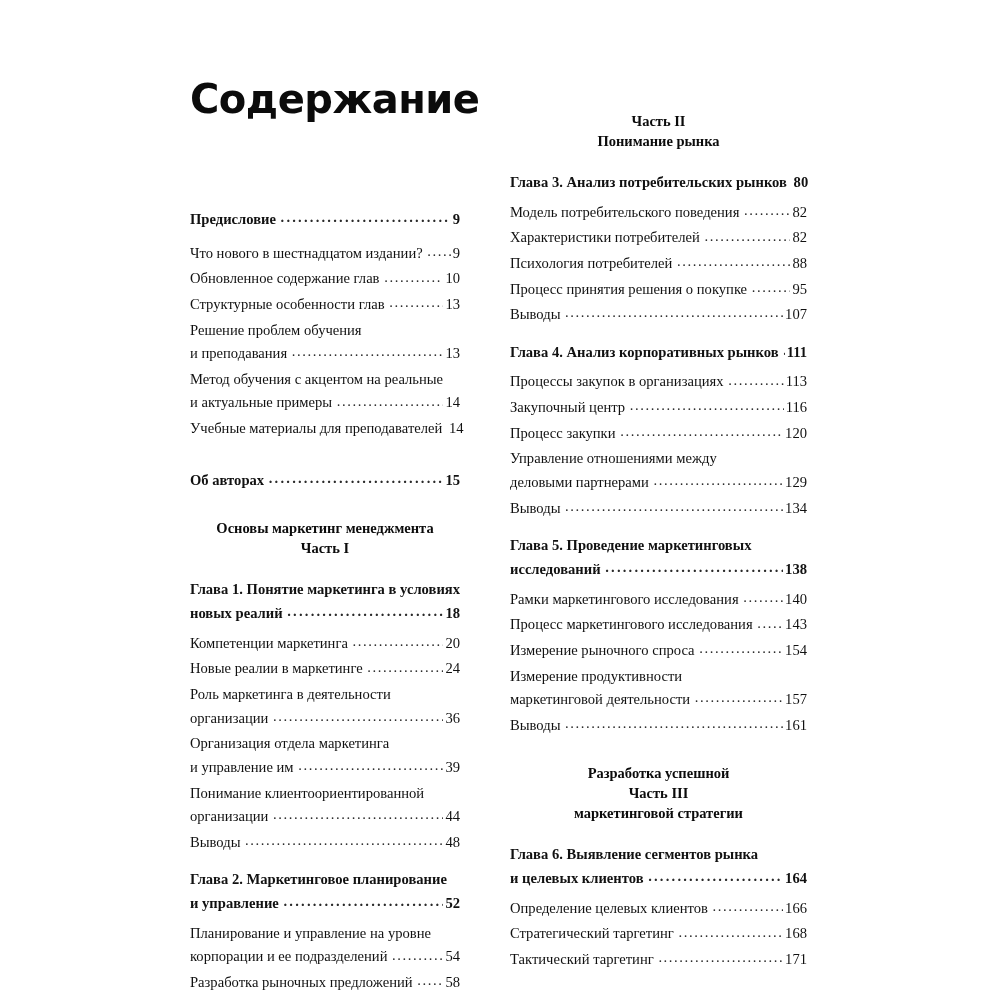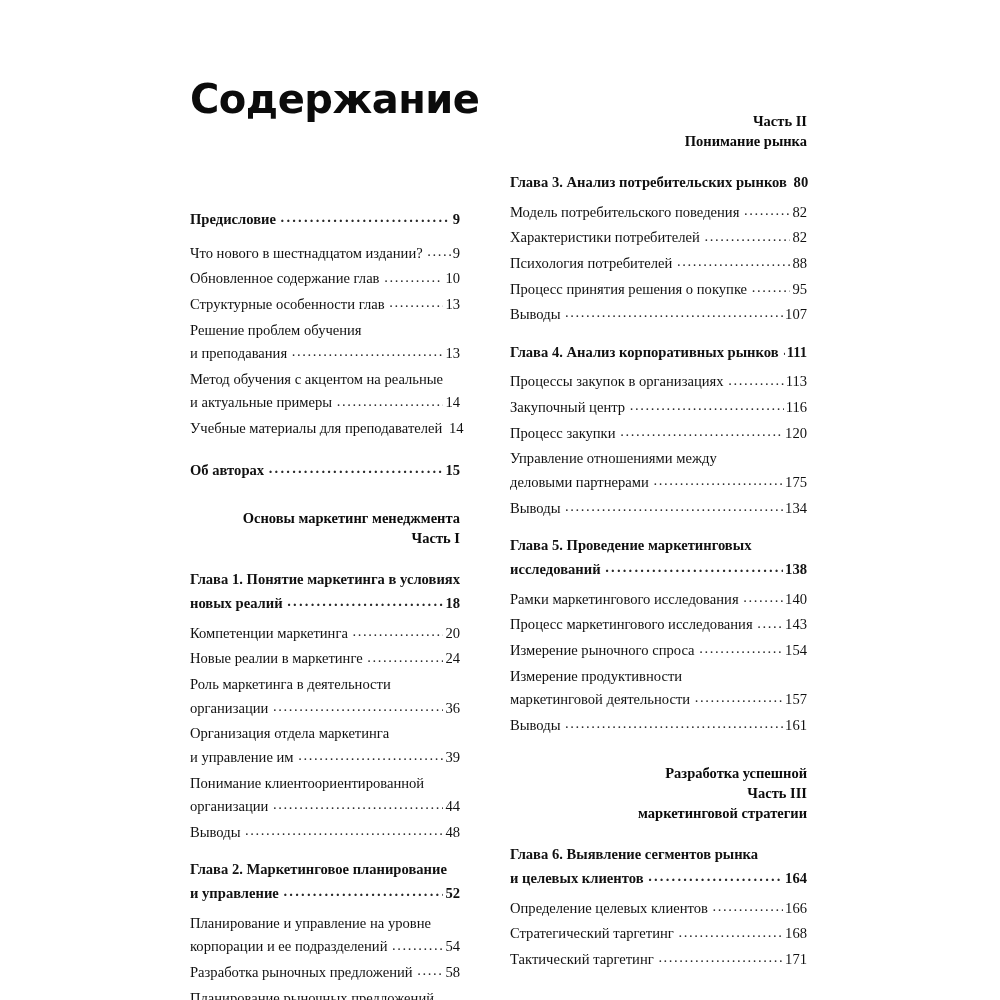--- a/index.html
+++ b/index.html
@@ -45,21 +45,21 @@
     font-size: 40px;
     line-height: 1.05;
     letter-spacing: -0.5px;
     color: #0b0b0b;
     margin: 0 0 88px 0;
     white-space: nowrap;
   }
 
   
   .part {
-    text-align: right;
+    text-align: center;
     font-weight: bold;
     font-size: 14.5px;
     line-height: 1.38;
     margin: 26px 0 20px 0;
     color: #0b0b0b;
   }
   .part .part-line {
     display: block;
   }
 
@@ -118,21 +118,21 @@
   .chapter .leader,
   .section-major .leader {
     letter-spacing: 2.2px;
     font-weight: bold;
   }
   .chapter {
     margin-top: 14px;
     margin-bottom: 6px;
   }
   .section-major {
-    margin-top: 18px;
+    margin-top: 28px;
     margin-bottom: 10px;
   }
 </style>
 </head>
 <body>
 
 <div id="page">
   <div class="columns">
 
     <div class="col col-left">
@@ -356,21 +356,21 @@
               <span class="toc-text">Процесс закупки </span>
               <span class="leader"></span>
               <span class="page-no">120</span>
             </div>
           </div>
           <div class="toc-entry">
             <div class="toc-cont">Управление отношениями между</div>
             <div class="toc-row">
               <span class="toc-text">деловыми партнерами </span>
               <span class="leader"></span>
-              <span class="page-no">175</span>
+              <span class="page-no">129</span>
             </div>
           </div>
           <div class="toc-entry">
             <div class="toc-row">
               <span class="toc-text">Выводы </span>
               <span class="leader"></span>
               <span class="page-no">134</span>
             </div>
           </div>
           <div class="toc-entry chapter">

